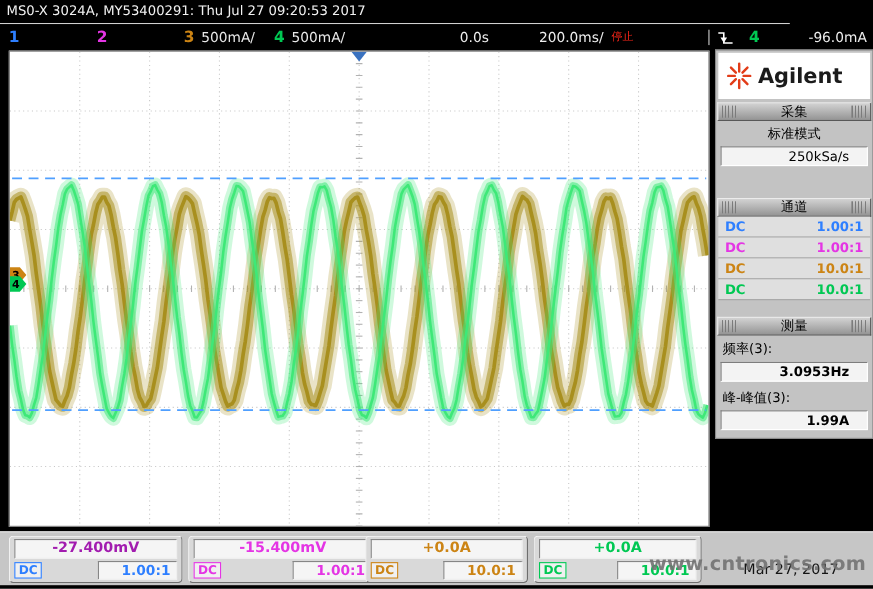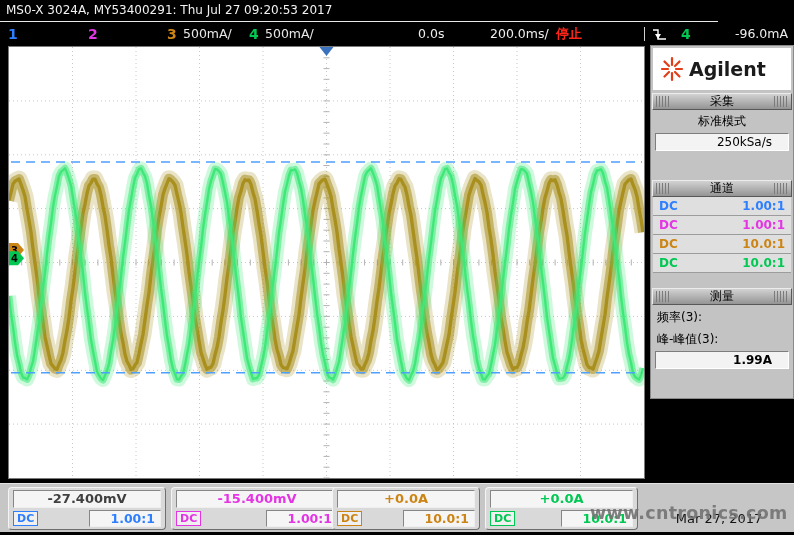--- a/index.html
+++ b/index.html
@@ -7,21 +7,21 @@
   #screen{position:relative;width:794px;height:535px;background:#000;overflow:hidden;
           font-family:"DejaVu Sans","Liberation Sans",sans-serif;}
   
   .titlebar{position:absolute;left:0;top:0;width:718px;height:22px;color:#f2f2f2;
             font-size:12px;line-height:20px;padding-left:6px;border-bottom:1px solid #e8e8e8;background:#000}
   
   .statusbar{position:absolute;left:0;top:22px;width:794px;height:24px;background:#000;color:#eee}
   .sb{position:absolute;top:0;height:24px;line-height:24px;font-size:12.5px;white-space:nowrap}
   .chnum{font-weight:bold;font-size:14px}
   .scale{color:#e8e8e8}
-  .runstate{font-weight:bold;font-size:13px}
+  .runstate{font-weight:normal;font-size:10px}
   .vsep{top:5px;width:1px;height:14px;background:#cfcfcf}
   .edgeicon{position:absolute}
   
   .scope{position:absolute;left:8px;top:46px;width:637px;height:433px;background:#fff;border:1px solid #7a7a7a}
   
   .sidebar{position:absolute;left:650px;top:45px;width:144px;height:354px;background:#c3c3c3;border:1px solid #8a8a8a}
   .logo{height:42px;margin:2px;background:#fff;display:flex;align-items:center;gap:5px;padding-left:7px}
   .brand{font-size:19px;font-weight:bold;color:#1b1b1b}
   .phead{height:17px;margin:3px 1px 0;background:linear-gradient(#d2d2d2,#949494);
          border:1px solid;border-color:#ececec #585858 #585858 #ececec;
@@ -265,27 +265,28 @@
     </div>
 
     <div class="spacer2"></div>
 
     <div class="phead">
       <span class="grip"></span>
       <span class="ptitle">测量</span>
       <span class="grip"></span>
     </div>
     <div class="mlabel">频率(3):</div>
+    <div class="field mval">3.0953Hz</div>
     <div class="mlabel">峰-峰值(3):</div>
     <div class="field mval">1.99A</div>
   </div>
 
   <div class="bottombar">
     <div class="bbox" style="left:8px;width:158px">
-      <div class="bval" style="color: #404040;">-27.400mV</div>
+      <div class="bval" style="color: #a21caf;">-27.400mV</div>
       <div class="brow">
         <span class="bdc" style="color: rgb(46, 127, 255);">DC</span>
         <span class="bratio" style="color: rgb(46, 127, 255);">1.00:1</span>
       </div>
     </div>
     <div class="bbox" style="left:171px;width:172px">
       <div class="bval" style="color: rgb(228, 53, 228);">-15.400mV</div>
       <div class="brow">
         <span class="bdc" style="color: rgb(228, 53, 228);">DC</span>
         <span class="bratio" style="color: rgb(228, 53, 228);">1.00:1</span>

